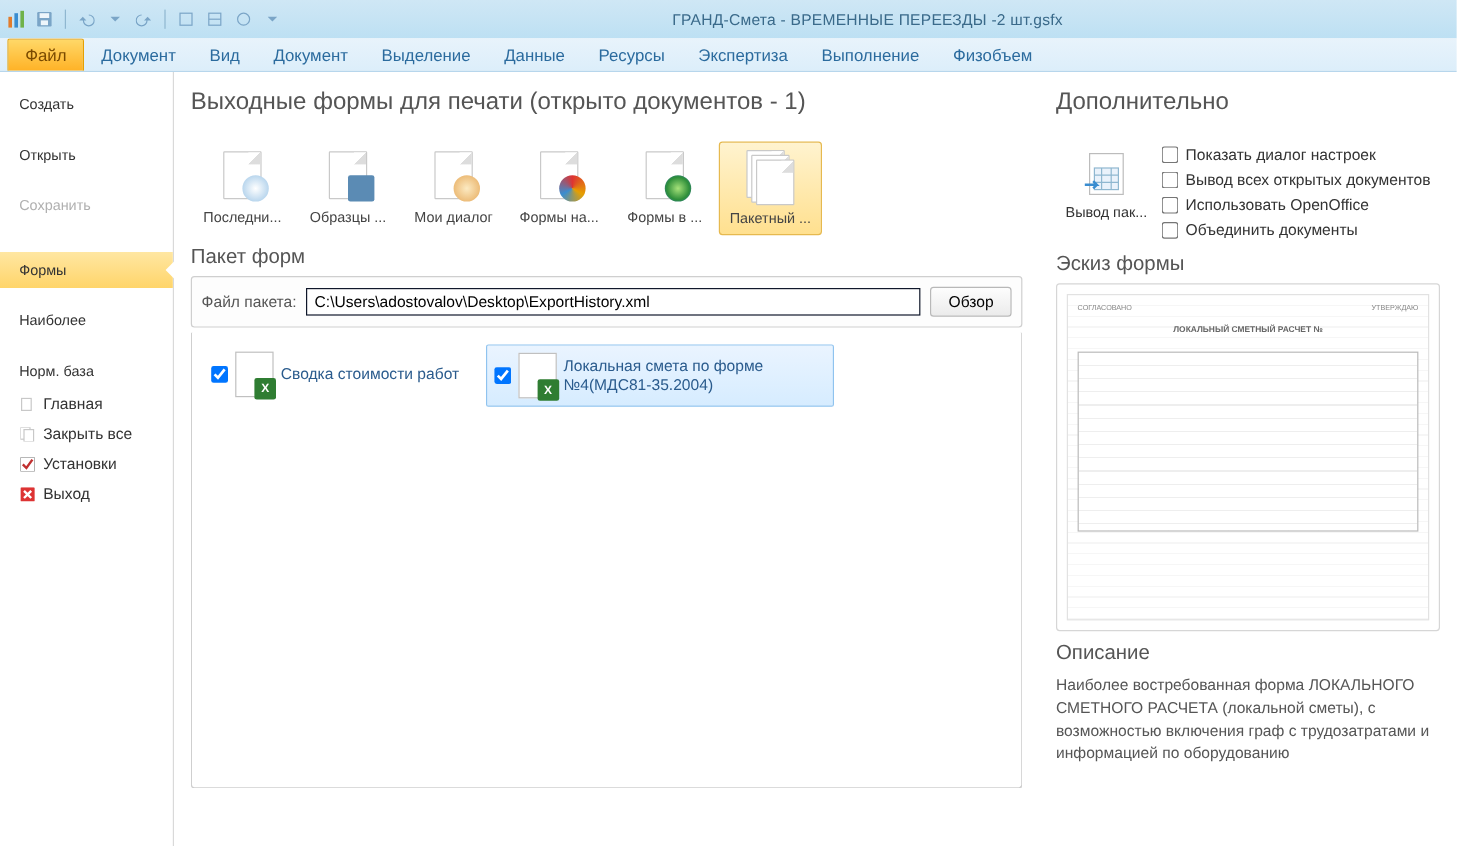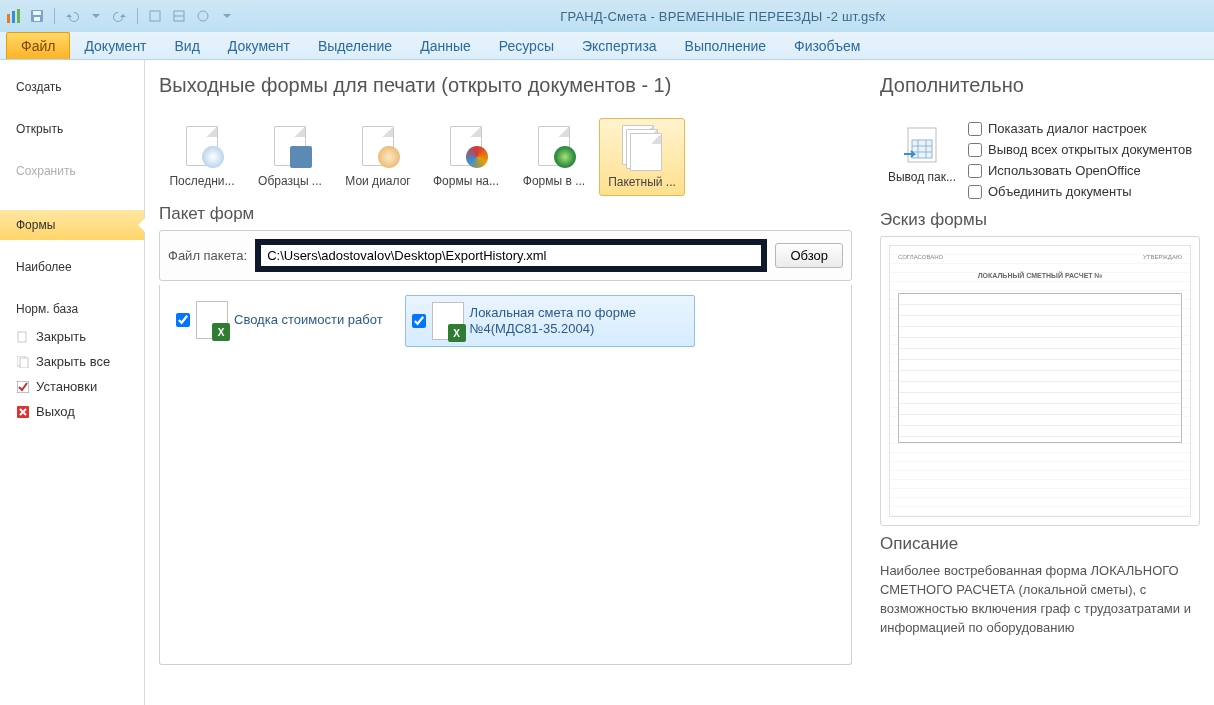--- a/index.html
+++ b/index.html
@@ -47,21 +47,21 @@
 .bigbtn.selected { background: linear-gradient(#fff3cf,#ffe08f); border:1px solid #e6b94f;}
 
 
 .docpage { position:absolute; inset:4px 8px; background:#fff; border:1px solid #c9c9c9; border-radius:1px;}
 .docpage::before{content:''; position:absolute; top:0; right:0; width:10px; height:10px; background:linear-gradient(135deg,#fff 50%,#ddd 50%);}
 .decor { position:absolute; bottom:2px; right:2px; width:22px; height:22px; border-radius:50%;}
 
 
 .packbox { border:1px solid #cfcfcf; border-radius:3px; padding:8px; background:#fdfdfd; display:flex; align-items:center; gap:8px; margin-bottom:4px;}
 .packbox label { color:#555; font-size:13px;}
-.packbox input[type=text]{ flex:1; border:6px solid #0f172a; padding:3px 6px; font-size:13px; background:#fff;}
+.packbox input[type=text]{ flex:1; border:1px solid #0f172a; padding:3px 6px; font-size:13px; background:#fff;}
 .btn { background:linear-gradient(#fdfdfd,#ebebeb); border:1px solid #b8b8b8; border-radius:3px; padding:4px 14px; cursor:pointer; font-size:13px;}
 
 
 .formlist { border:1px solid #cfcfcf; border-top:none; border-radius:0 0 3px 3px; height: 380px; padding:10px; display:flex; gap:16px; align-items:flex-start; background:#fff;}
 .formitem { display:flex; align-items:center; gap:6px; padding:6px; border-radius:2px;}
 .formitem input[type=checkbox]{ width:14px; height:14px;}
 .formitem .fi-icon { width:32px; height:38px; position:relative;}
 .formitem .fi-icon .pg{ position:absolute; inset:0; background:#fff; border:1px solid #c0c0c0;}
 .formitem .fi-icon .xl{ position:absolute; bottom:-2px; right:-2px; width:18px; height:18px; background:#2f7d32; border-radius:2px; display:flex; align-items:center; justify-content:center; color:#fff; font-size:10px; font-weight:bold;}
 .formitem .fi-text { font-size:13px; color:#2a5b8d; max-width:200px; line-height:1.25;}
@@ -176,21 +176,21 @@
     <div class="sep"></div>
     <div class="item">Наиболее</div>
     <div class="sep"></div>
     <div class="item">Норм. база</div>
     <div class="small disabled">
       <span class="sicon">
           <svg width="12" height="12">
             <rect x="1" y="1" width="8" height="10" fill="#fff" stroke="#c8c8c8"></rect>
           </svg>
         </span>
-      <span>Закрыть</span>
+      <span>Главная</span>
     </div>
     <div class="small disabled">
       <span class="sicon">
           <svg width="12" height="12">
             <rect x="0" y="0" width="8" height="10" fill="#fff" stroke="#c8c8c8"></rect>
             <rect x="3" y="2" width="8" height="10" fill="#fff" stroke="#c8c8c8"></rect>
           </svg>
         </span>
       <span>Закрыть все</span>
     </div>

